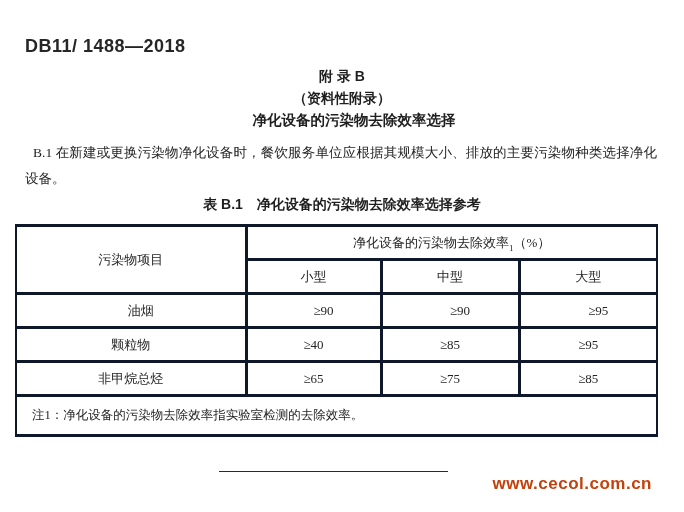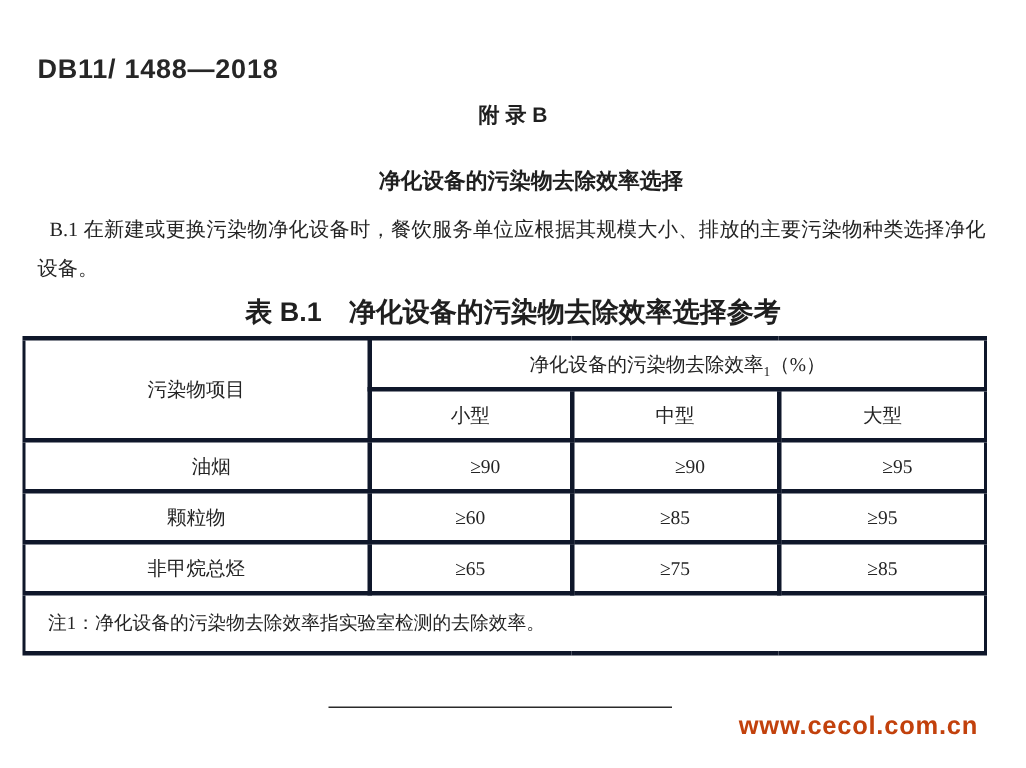--- a/index.html
+++ b/index.html
@@ -45,21 +45,21 @@
     width: 632px;
     margin: 0;
     font-size: 13.5px;
     line-height: 26px;
     text-align: justify;
     text-indent: 8px;
     color: #242424;
   }
   .table-caption {
     top: 196px;
-    font-size: 18px;
+    font-size: 14px;
   }
   table.eff-table {
     position: absolute;
     top: 224px;
     left: 15px;
     width: 641px;
     border-collapse: collapse;
     table-layout: fixed;
     font-size: 13px;
     color: #242424;
@@ -109,20 +109,21 @@
   }
 </style>
 </head>
 <body>
 
 <div class="page">
 
   <div class="doc-number">DB11/ 1488—2018</div>
 
   <div class="h-center appendix-title">附 录 B</div>
+  <div class="h-center appendix-subtitle">（资料性附录）</div>
   <div class="h-center appendix-heading">净化设备的污染物去除效率选择</div>
 
   <p class="body-para">B.1 在新建或更换污染物净化设备时，餐饮服务单位应根据其规模大小、排放的主要污染物种类选择净化设备。</p>
 
   <div class="h-center table-caption">表 B.1　净化设备的污染物去除效率选择参考</div>
 
   <table class="eff-table">
     <colgroup>
       <col style="width:230px">
       <col style="width:135px">
@@ -140,21 +141,21 @@
         <td class="outer-r">大型</td>
       </tr>
       <tr class="body-sep">
         <td class="outer-l">油烟</td>
         <td>≥90</td>
         <td>≥90</td>
         <td class="outer-r cell-large">≥95</td>
       </tr>
       <tr>
         <td class="outer-l">颗粒物</td>
-        <td>≥60</td>
+        <td>≥40</td>
         <td>≥85</td>
         <td class="outer-r cell-large">≥95</td>
       </tr>
       <tr>
         <td class="outer-l">非甲烷总烃</td>
         <td>≥65</td>
         <td>≥75</td>
         <td class="outer-r cell-large">≥85</td>
       </tr>
       <tr class="note-row">

